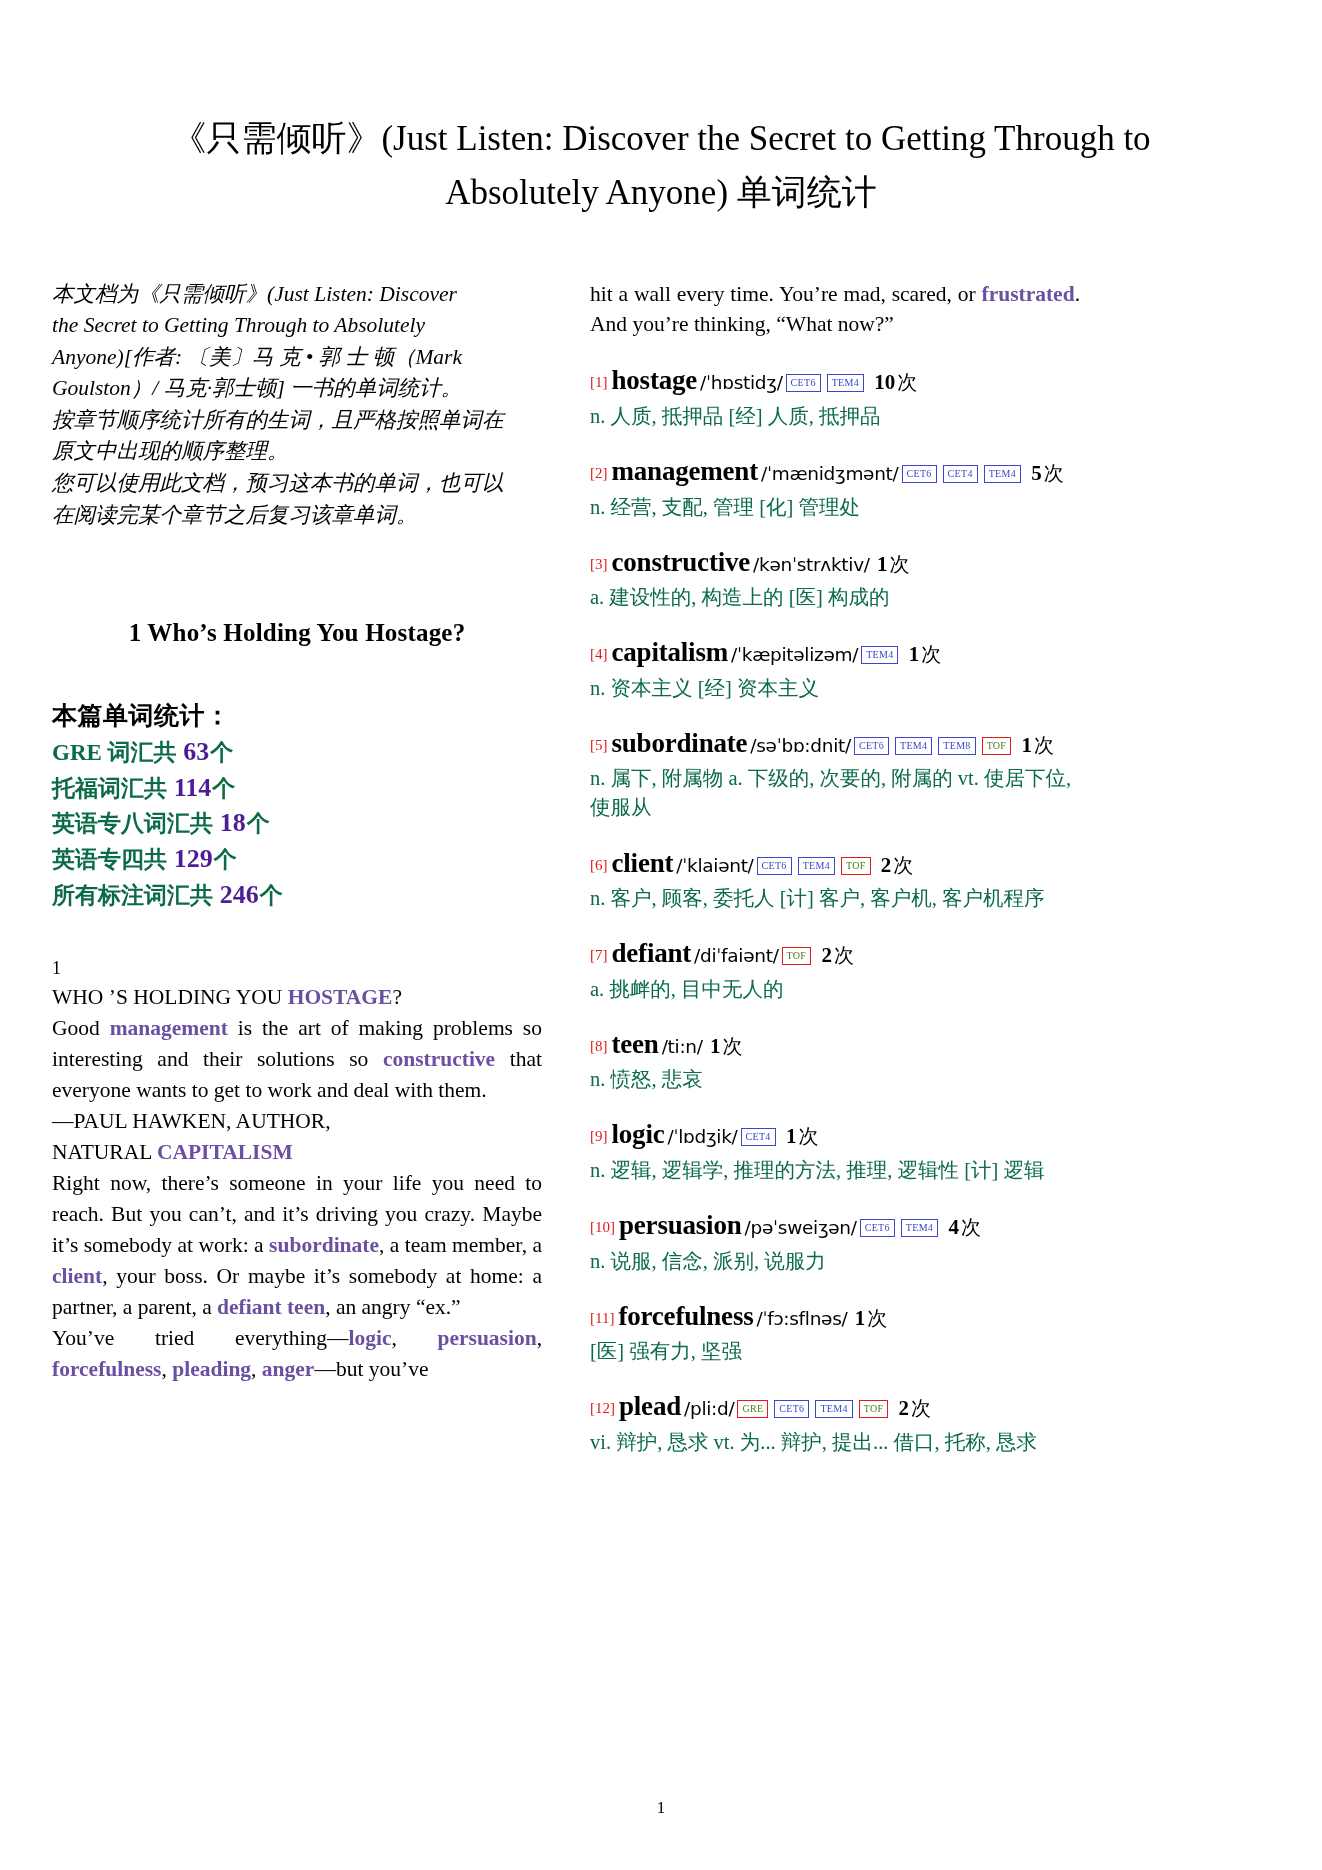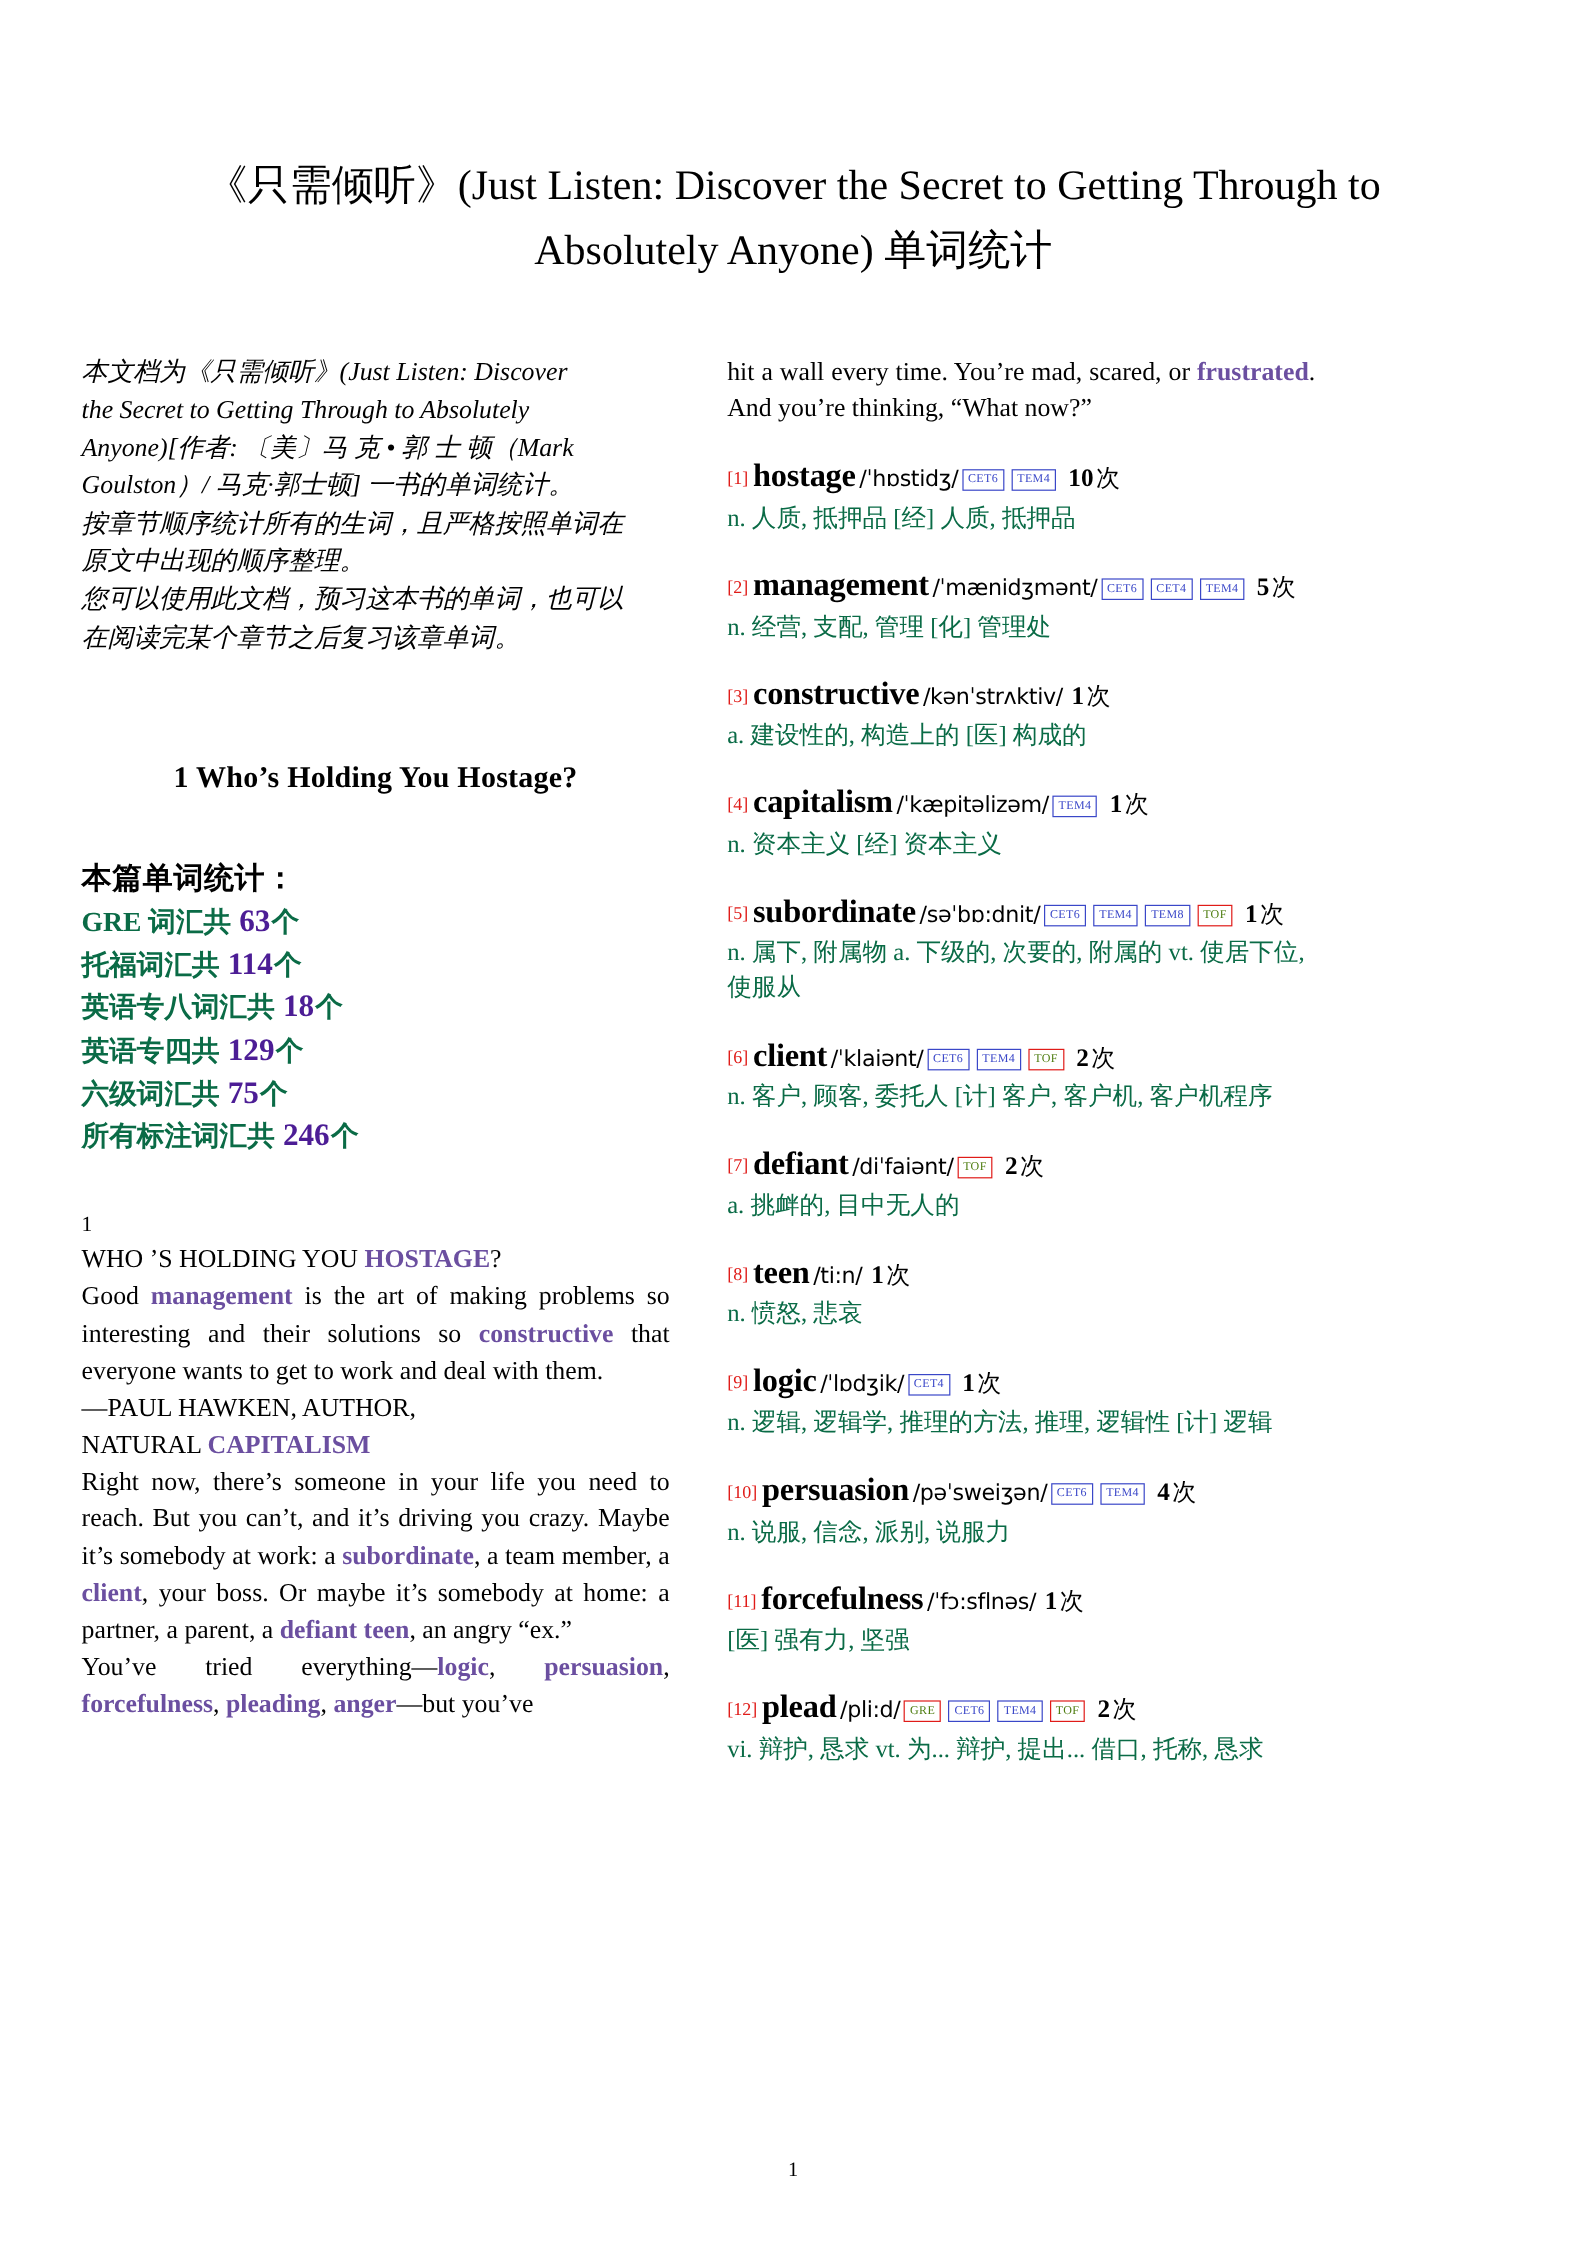--- a/index.html
+++ b/index.html
@@ -5,21 +5,21 @@
   * { box-sizing: border-box; }
   html, body { margin:0; padding:0; }
   body {
     width: 1322px; height: 1870px;
     background: #ffffff;
     font-family: "Liberation Serif", "DejaVu Serif", serif;
     color: #000;
     position: relative;
     overflow: hidden;
   }
-  .page { position:relative; width:1322px; height:1870px; padding: 16px; }
+  .page { position:relative; width:1322px; height:1870px; padding: 0; }
 
   
   .doc-title {
     text-align: center;
     font-size: 35px;
     line-height: 1.55;
     font-weight: 400;
     margin: 0;
     padding: 112px 150px 0 150px;
     letter-spacing: 0px;
@@ -186,21 +186,20 @@
 
       <div class="chapter-heading">1 Who’s Holding You Hostage?</div>
 
       <div class="stats">
         <div class="stats-title">本篇单词统计：</div>
         <div id="stats-list">
             <div class="stat-line"><span>GRE 词汇共 </span><span class="num">63</span><span>个</span></div>
             <div class="stat-line"><span>托福词汇共 </span><span class="num">114</span><span>个</span></div>
             <div class="stat-line"><span>英语专八词汇共 </span><span class="num">18</span><span>个</span></div>
             <div class="stat-line"><span>英语专四共 </span><span class="num">129</span><span>个</span></div>
-            <div class="stat-line"><span>六级词汇共 </span><span class="num">75</span><span>个</span></div>
             <div class="stat-line"><span>所有标注词汇共 </span><span class="num">246</span><span>个</span></div>
           </div>
       </div>
 
       <div class="body-text">
         <p class="nojust line-num">1</p>
 
         <p class="nojust"><span>WHO ’S HOLDING YOU </span><span class="hl">HOSTAGE</span><span>?</span></p>
 
         <p><span>Good </span><span class="hl">management</span><span> is the art of making problems so interesting and their solutions so </span><span class="hl">constructive</span><span> that everyone wants to get to work and deal with them.</span></p>

